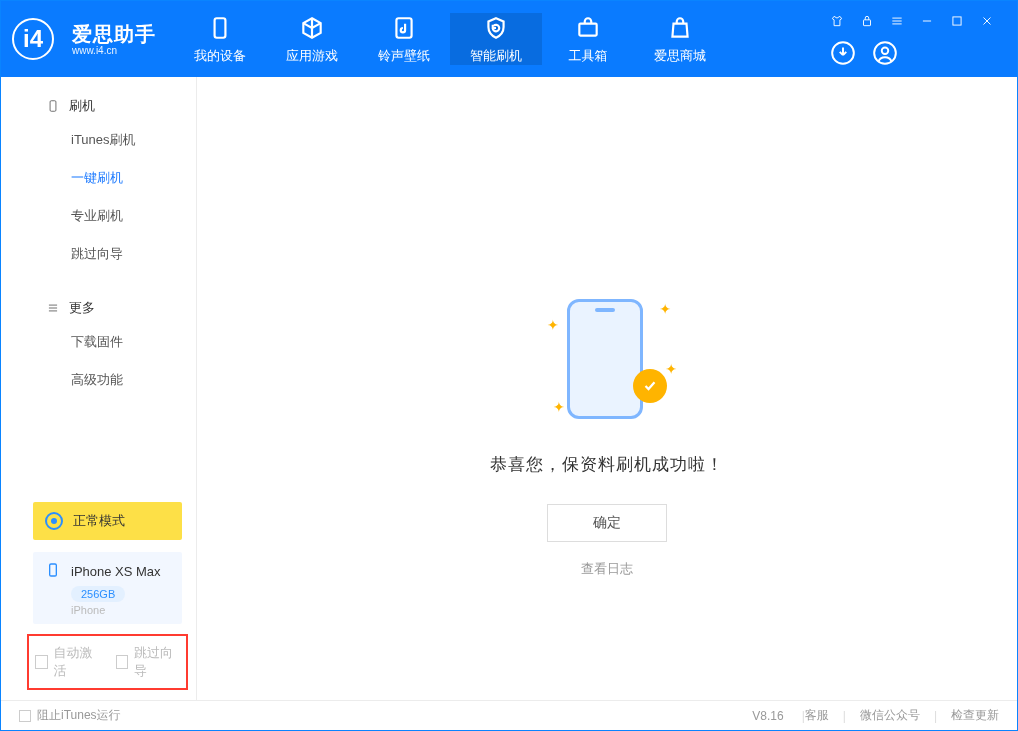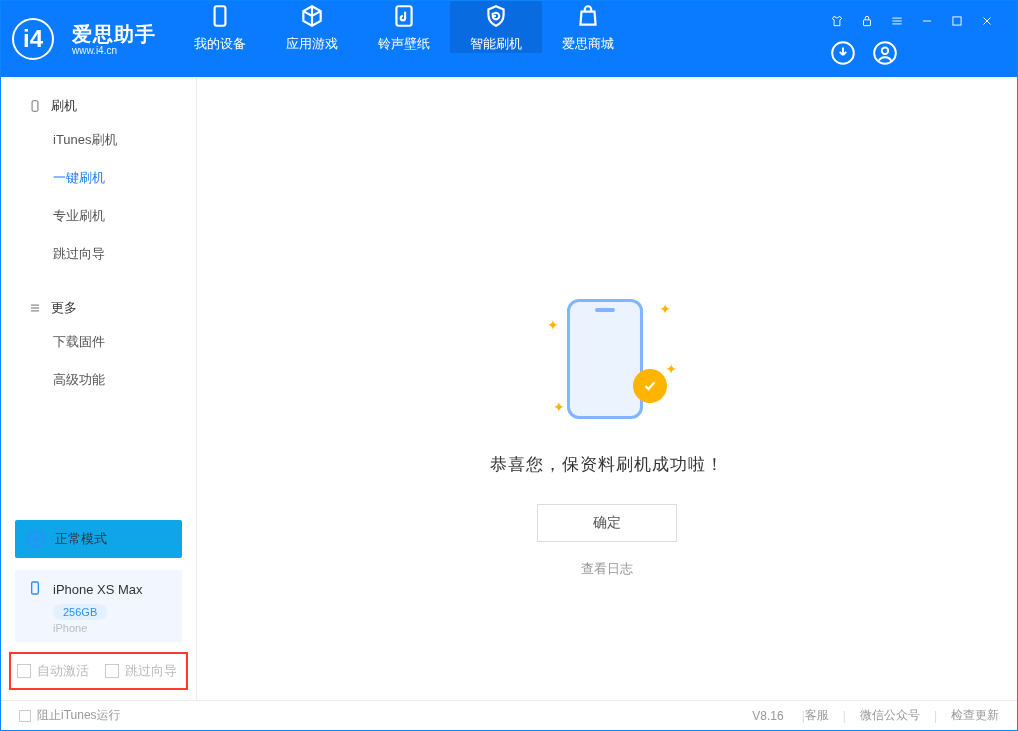--- a/index.html
+++ b/index.html
@@ -7,50 +7,50 @@
   .app { width: 1018px; height: 731px; border: 1px solid #0a84ff; display: flex; flex-direction: column; background: #fff; }
 
   
   .header { height: 76px; background: linear-gradient(90deg, #0a7bff 0%, #0a7bff 100%); display: flex; align-items: stretch; color: #fff; }
   .logo-box { display: flex; align-items: center; padding: 0 18px 0 11px; gap: 18px; }
   .logo-circle { width: 42px; height: 42px; border-radius: 50%; border: 2px solid #fff; display: flex; align-items: center; justify-content: center; font-size: 24px; font-weight: bold; }
   .logo-text { display: flex; flex-direction: column; line-height: 1.1; }
   .logo-title { font-size: 20px; font-weight: 600; letter-spacing: 1px; }
   .logo-sub { font-size: 10px; opacity: .9; }
 
-  .tabs { display: flex; align-items: flex-start; }
+  .tabs { display: flex; align-items: center; }
   .tab { width: 92px; display: flex; flex-direction: column; align-items: center; justify-content: center; gap: 4px; font-size: 13px; cursor: pointer; }
   .tab.active { background: rgba(0,0,0,0.12); }
   .tab-icon { width: 30px; height: 30px; display:flex; align-items:center; justify-content:center; }
   .tab-icon svg { stroke: #fff; fill: none; stroke-width: 2; }
 
   .header-spacer { flex: 1; }
   .window-controls { display: flex; align-items: flex-start; padding: 6px 10px 0 0; gap: 14px; }
   .window-controls .ico, .header-right .ico { width: 16px; height: 16px; display:flex; align-items:center; justify-content:center; cursor:pointer; }
   .window-controls svg, .header-right svg { stroke:#fff; fill:none; stroke-width:1.6; }
   .header-right { display:flex; align-items:center; padding-right: 20px; gap: 14px; }
   .header-right .big { width: 28px; height: 28px; }
   .header-right .big svg { stroke-width: 1.8; }
   .header-col { display:flex; flex-direction:column; justify-content:space-between; padding: 6px 12px 10px 0; }
 
   
   .body { flex: 1; display: flex; overflow: hidden; }
 
   
-  .sidebar { width: 196px; border-right: 1px solid #ececec; display: flex; flex-direction: column; font-size: 13px; color: #555; }
+  .sidebar { width: 196px; border-right: 1px solid #ececec; display: flex; flex-direction: column; font-size: 13px; color: #555; padding-left: 18px; }
   .side-section { padding: 14px 0 6px 0; }
   .section-header { display: flex; align-items: center; gap: 8px; padding: 6px 0 6px 26px; color: #333; font-weight: 500; }
   .section-header .hicon { width: 16px; height: 16px; display:flex; align-items:center; justify-content:center; }
   .section-header svg { stroke:#666; fill:none; stroke-width:1.6; }
   .side-item { display: flex; align-items: center; padding: 10px 0 10px 52px; cursor: pointer; color: #555; }
   .side-item.active { color: #1e7bff; }
 
   .sidebar-bottom { margin-top: auto; }
   .device-panel { padding: 0 14px 10px; }
-  .mode-box { background: #0ea5e9; border-radius: 2px; padding: 10px 12px; margin-bottom: 12px; display:flex; align-items:center; gap: 10px; color:#333; }
+  .mode-box { background: #fde047; border-radius: 2px; padding: 10px 12px; margin-bottom: 12px; display:flex; align-items:center; gap: 10px; color:#333; }
   .mode-box .micon { width: 18px; height: 18px; border: 2px solid #2b8fff; border-radius: 50%; position:relative; }
   .mode-box .micon::after { content:""; position:absolute; width:6px; height:6px; background:#2b8fff; border-radius:50%; top:4px; left:4px; }
   .device-box { background: #f2f7ff; border-radius: 2px; padding: 10px 12px 8px; }
   .device-box .row1 { display:flex; align-items:center; gap:8px; color:#333; font-weight:500; }
   .device-box .dicon { width:18px; height:18px; }
   .device-box .dicon svg { stroke:#2b8fff; fill:none; stroke-width:2; }
   .badge { display:inline-block; background:#e3f0ff; color:#2b8fff; border-radius: 10px; padding: 2px 10px; font-size:11px; margin: 6px 0 2px 26px; }
   .device-sub { color:#bbb; font-size:11px; margin-left:26px; }
 
   .highlight-row { border: 2px solid #ff3b30; margin: 0 8px 10px 8px; padding: 8px 6px; display:flex; gap: 16px; color:#bbb; font-size:13px; }
@@ -64,21 +64,21 @@
   .phone::before { content:""; position:absolute; top:6px; left:50%; transform:translateX(-50%); width:20px; height:4px; background:#7fb6ff; border-radius:2px; }
   .checkmark { position:absolute; right:10px; bottom:28px; width:34px; height:34px; border-radius:50%; background:#ffb400; display:flex; align-items:center; justify-content:center; }
   .checkmark svg { stroke:#fff; stroke-width:3; fill:none; }
   .sparkle { position:absolute; color:#ffb400; font-size:14px; }
   .sparkle.a { left:10px; top:26px; }
   .sparkle.b { right:6px; top:10px; }
   .sparkle.c { left:16px; bottom:16px; }
   .sparkle.d { right:0px; bottom:54px; }
 
   .success-title { font-size: 17px; letter-spacing: 1px; margin-bottom: 28px; }
-  .ok-btn { width: 140px; height: 38px; border:1px solid #ddd; background:#fff; font-size:14px; color:#555; cursor:pointer; margin-bottom: 18px; }
+  .ok-btn { width: 120px; height: 38px; border:1px solid #ddd; background:#fff; font-size:14px; color:#555; cursor:pointer; margin-bottom: 18px; }
   .log-link { font-size:13px; color:#999; cursor:pointer; }
 
   
   .status { height: 30px; border-top:1px solid #ececec; display:flex; align-items:center; padding: 0 18px; font-size:12px; color:#999; }
   .status .left { display:flex; align-items:center; gap:6px; cursor:pointer; }
   .status .left .box { width:12px; height:12px; border:1px solid #ccc; }
   .status .spacer { flex:1; }
   .status .ver { color:#999; margin-right: 18px; }
   .status .links { display:flex; align-items:center; gap: 14px; }
   .status .links span.link { color:#999; cursor:pointer; }
@@ -126,20 +126,29 @@
         <span>铃声壁纸</span>
       </div>
       <div class="tab active">
         <span class="tab-icon">
             <svg viewBox="0 0 24 24" width="26" height="26">
               <path d="M12 3l7 3v5c0 5-3 8-7 10-4-2-7-5-7-10V6l7-3z"></path>
               <path d="M9 12a3 3 0 1 0 .9-2.1M9 9v3h3"></path>
             </svg>
           </span>
         <span>智能刷机</span>
+      </div>
+      <div class="tab">
+        <span class="tab-icon">
+            <svg viewBox="0 0 24 24" width="26" height="26">
+              <rect x="4" y="8" width="16" height="11" rx="1"></rect>
+              <path d="M9 8V6a3 3 0 0 1 6 0v2"></path>
+            </svg>
+          </span>
+        <span>工具箱</span>
       </div>
       <div class="tab">
         <span class="tab-icon">
             <svg viewBox="0 0 24 24" width="26" height="26">
               <path d="M6 8h12l1 12H5L6 8z"></path>
               <path d="M9 8V6a3 3 0 0 1 6 0v2"></path>
             </svg>
           </span>
         <span>爱思商城</span>
       </div>

